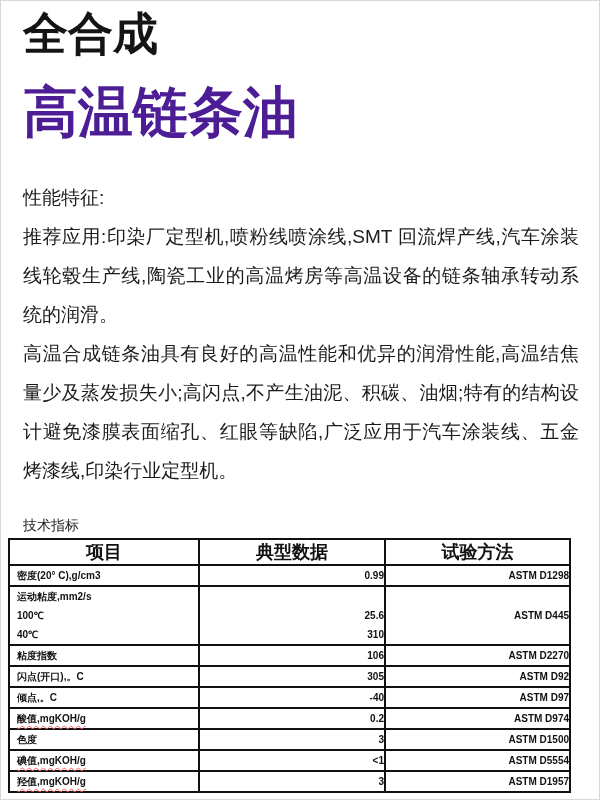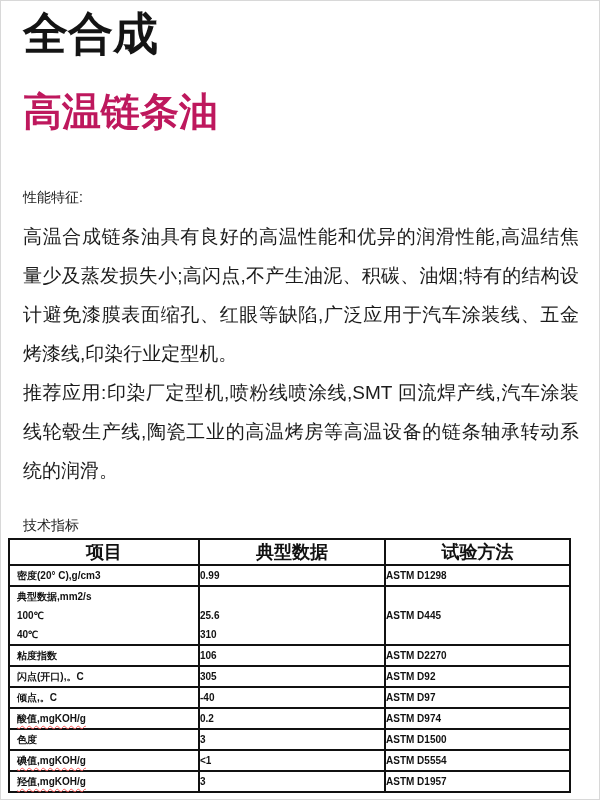--- a/index.html
+++ b/index.html
@@ -17,29 +17,29 @@
 
   .doc-title {
     margin: 0;
     font-size: 45px;
     line-height: 52px;
     font-weight: bold;
     color: #141414;
   }
   .doc-subtitle {
     margin: 26px 0 0 0;
-    font-size: 39px;
+    font-size: 55px;
     line-height: 52px;
     font-weight: bold;
-    color: #be185d;
+    color: #4c1d95;
   }
 
   .feature-heading {
     margin: 40px 0 0 0;
-    font-size: 14px;
+    font-size: 19px;
     line-height: 39px;
     font-weight: normal;
   }
   .body-paragraph {
     margin: 0;
     font-size: 19px;
     line-height: 39px;
     text-align: justify;
     color: #1b1b1b;
   }
@@ -70,21 +70,21 @@
     height: 20px;
     font-size: 18px;
     text-align: center;
   }
   .specs-table td { height: 19px; }
   .specs-table col.c1 { width: 190px; }
   .specs-table col.c2 { width: 186px; }
   .specs-table col.c3 { width: 185px; }
 
   td.item-cell { text-align: left; padding-left: 7px; }
-  td.value-cell, td.method-cell { text-align: left; }
+  td.value-cell, td.method-cell { text-align: right; }
   .cell-line { display: block; height: 19px; line-height: 19px; }
   .cell-line.empty { visibility: hidden; }
 
   .squiggle {
     text-decoration-line: underline;
     text-decoration-style: wavy;
     text-decoration-thickness: 1px;
     text-underline-offset: 3px;
   }
 </style>
@@ -92,23 +92,23 @@
 <body>
 
 <div class="page">
 
   <h1 class="doc-title">全合成</h1>
 
   <h2 class="doc-subtitle">高温链条油</h2>
 
   <p class="feature-heading">性能特征:</p>
 
+  <p class="body-paragraph">推荐应用:印染厂定型机,喷粉线喷涂线,SMT 回流焊产线,汽车涂装线轮毂生产线,陶瓷工业的高温烤房等高温设备的链条轴承转动系统的润滑。</p>
+
   <p class="body-paragraph">高温合成链条油具有良好的高温性能和优异的润滑性能,高温结焦量少及蒸发损失小;高闪点,不产生油泥、积碳、油烟;特有的结构设计避免漆膜表面缩孔、红眼等缺陷,广泛应用于汽车涂装线、五金烤漆线,印染行业定型机。</p>
-
-  <p class="body-paragraph">推荐应用:印染厂定型机,喷粉线喷涂线,SMT 回流焊产线,汽车涂装线轮毂生产线,陶瓷工业的高温烤房等高温设备的链条轴承转动系统的润滑。</p>
 
   <p class="specs-heading">技术指标</p>
 
   <table class="specs-table">
     <colgroup>
       <col class="c1">
         <col class="c2">
         <col class="c3">
     </colgroup>
     <thead>
@@ -119,21 +119,21 @@
       </tr>
     </thead>
     <tbody id="specs-body">
         <tr>
           <td class="item-cell">密度(20° C),g/cm3</td>
           <td class="value-cell">0.99</td>
           <td class="method-cell">ASTM D1298</td>
         </tr>
         <tr>
           <td class="item-cell">
-            <span class="cell-line">典型数据,mm2/s</span>
+            <span class="cell-line">运动粘度,mm2/s</span>
             <span class="cell-line">100℃</span>
             <span class="cell-line">40℃</span>
           </td>
           <td class="value-cell">
             <span class="cell-line empty">&nbsp;</span>
             <span class="cell-line">25.6</span>
             <span class="cell-line">310</span>
           </td>
           <td class="method-cell">ASTM D445</td>
         </tr>

